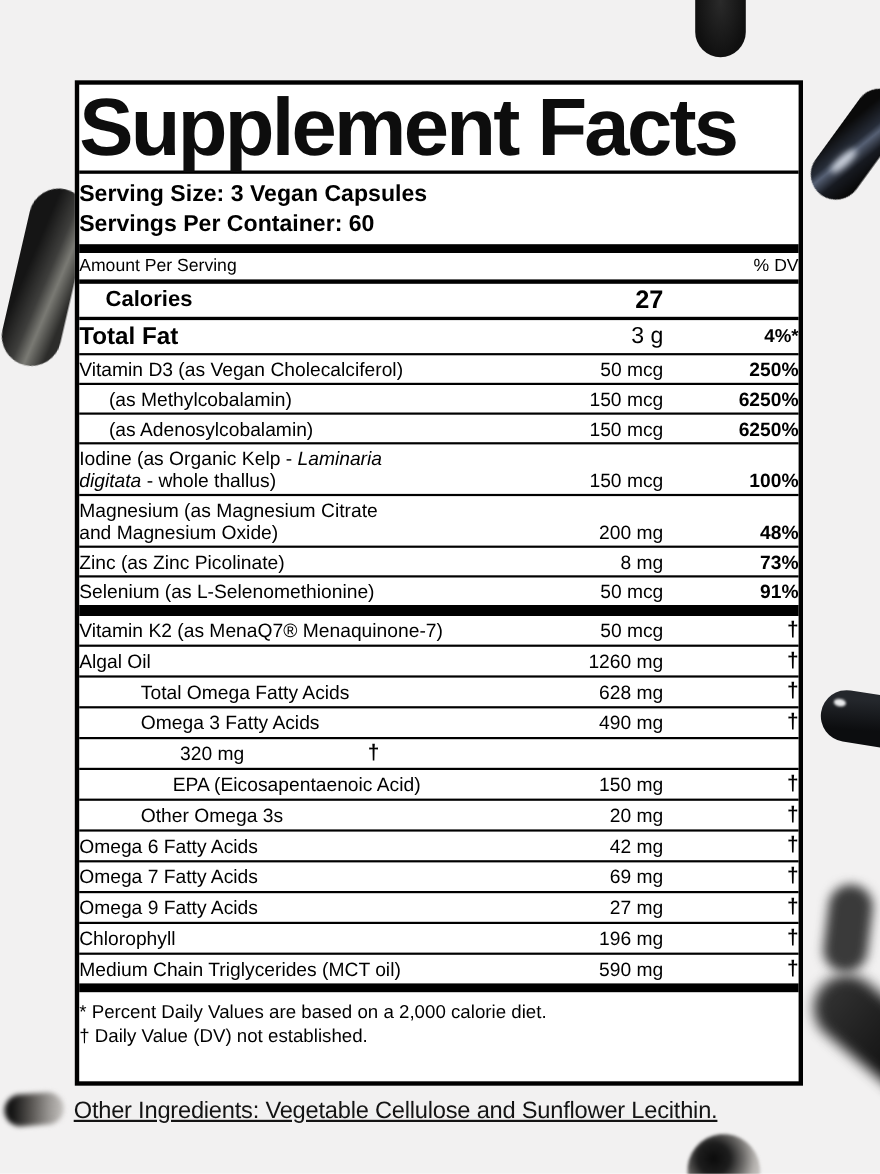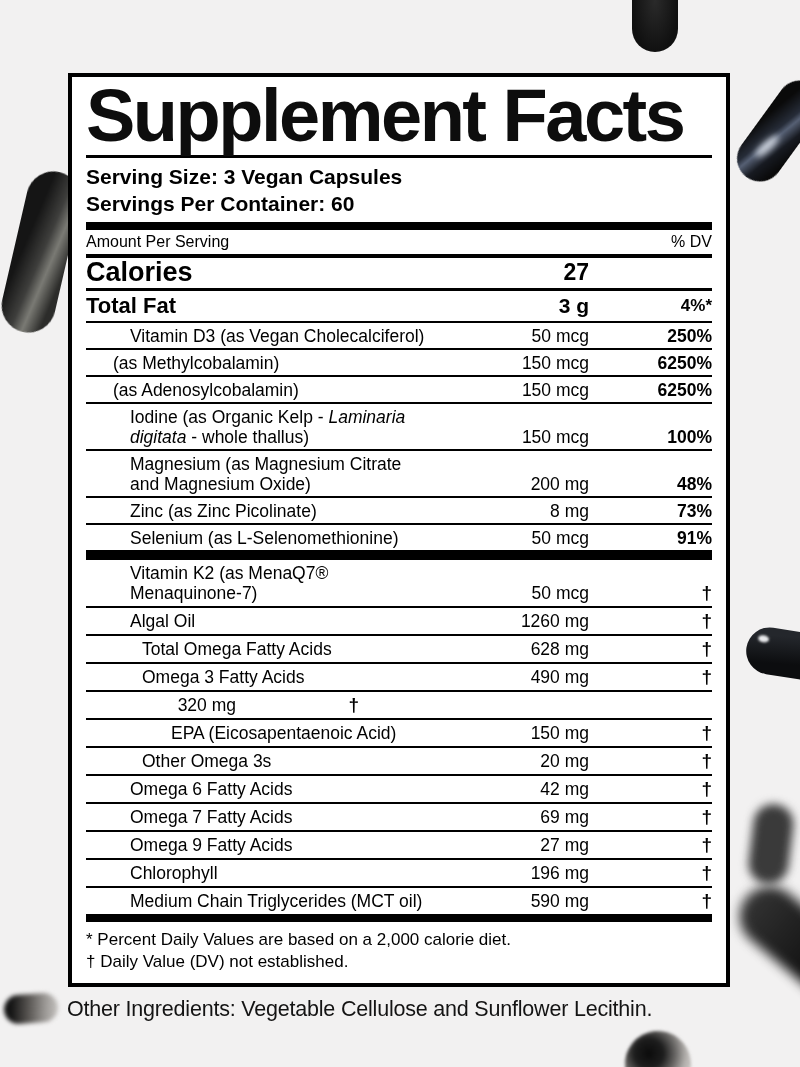--- a/index.html
+++ b/index.html
@@ -38,61 +38,61 @@
     background:linear-gradient(95deg,#131313 14%,#575451 45%,#9b9895 75%,#c9c6c3);
     filter:blur(2.2px);}
   .cap-blur-bottom{left:624px;top:1031px;width:66px;height:48px;border-radius:33px 33px 12px 12px;
     transform:rotate(-6deg);
     background:radial-gradient(circle at 38% 45%,#0b0b0b 0%,#1d1d1d 30%,#6e6c6a 56%,#b3b0ad 76%,#cfccc9 95%);
     filter:blur(1.4px);}
   
   .label{
     position:absolute;left:68px;top:73px;width:662px;height:914px;z-index:5;
     background:#ffffff;border:4px solid #000;box-sizing:border-box;
-    padding:0 14px;
+    padding:0 0;
   }
   .title{
     font-size:74px;font-weight:700;letter-spacing:-2.5px;line-height:78px;
     white-space:nowrap;color:#0d0d0d;
   }
   .title-rule{border-top:3px solid #000;}
   .serving{padding:5px 0;font-size:21px;font-weight:700;line-height:27px;}
   .bar{background:#000;}
   .bar8{height:8px;}
   .bar10{height:10px;}
   .header-row{
     display:flex;justify-content:space-between;
     font-size:16px;font-weight:400;line-height:24px;border-bottom:4px solid #000;
   }
   .row{display:flex;align-items:flex-end;}
   .cell{box-sizing:border-box;}
   .name{flex:1;}
   .amount{width:150px;text-align:right;}
   .dv{width:123px;text-align:right;font-weight:700;}
   .calories-row{border-bottom:3px solid #000;padding:2px 0 3px;}
-  .calories-row .name{font-size:27px;font-weight:700;line-height:25px;}
+  .calories-row .name{font-size:20px;font-weight:700;line-height:25px;margin-left:24px;}
   .calories-row .amount{font-size:23px;font-weight:700;line-height:25px;}
   .totalfat-row{border-bottom:2.5px solid #000;padding:2px 0 3px;}
   .totalfat-row .name{font-size:22px;font-weight:700;line-height:25px;}
-  .totalfat-row .amount{font-size:21px;font-weight:700;line-height:25px;}
+  .totalfat-row .amount{font-size:21px;font-weight:400;line-height:25px;}
   .totalfat-row .dv{font-size:17px;line-height:24px;}
   .nrow{font-size:17.5px;line-height:20px;border-bottom:2px solid #000;}
   .nrow.main{padding:2.5px 0;}
   .nrow.secondary{padding:3px 0;}
   .nrow:last-child{border-bottom:none;}
   .nrow .dv{font-size:17.5px;}
   .nrow.secondary .dv{font-size:19px;line-height:20px;}
-  .ind0{padding-left:0;margin-left:44px;}
+  .ind0{padding-left:0;}
   .ind1{padding-left:27px;}
   .ind2{padding-left:56px;}
   .ind3{padding-left:85px;}
   .footnotes{padding:7px 0 0;font-size:17px;line-height:22px;}
   .other-ingredients{
     position:absolute;left:67px;top:996px;width:690px;z-index:6;
-    font-size:21.5px;line-height:26px;color:#141414;letter-spacing:-0.2px;
+    font-size:21.5px;line-height:26px;color:#141414;letter-spacing:-0.2px;text-decoration:underline;
   }
 </style>
 </head>
 <body>
 
 <div class="capsule cap-top"></div>
 <div class="capsule cap-topright"></div>
 <div class="capsule cap-left"></div>
 <div class="capsule cap-rightmid"></div>
 <div class="capsule cap-blur-a"></div>

